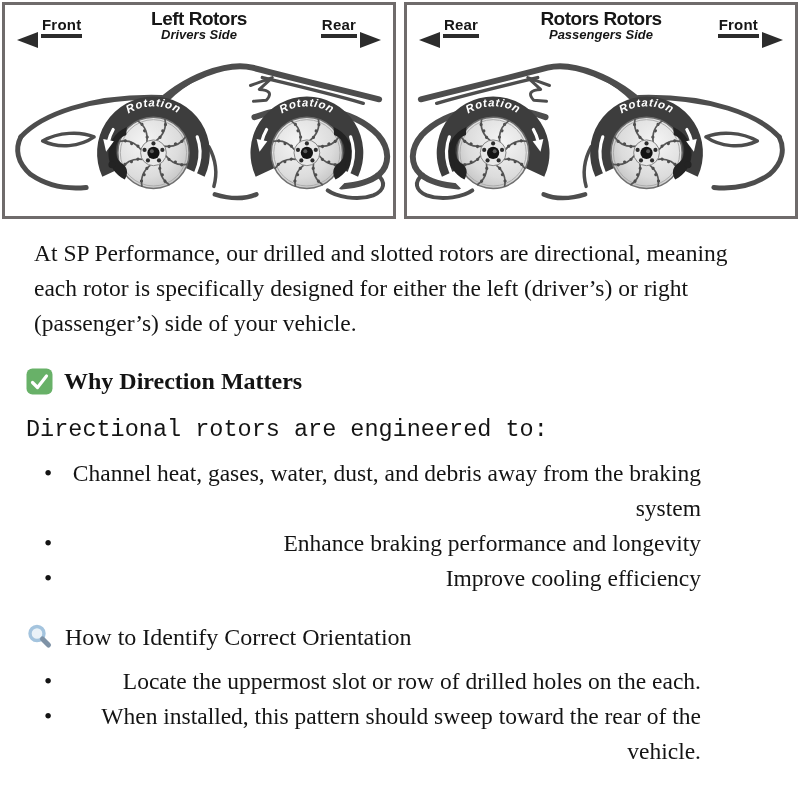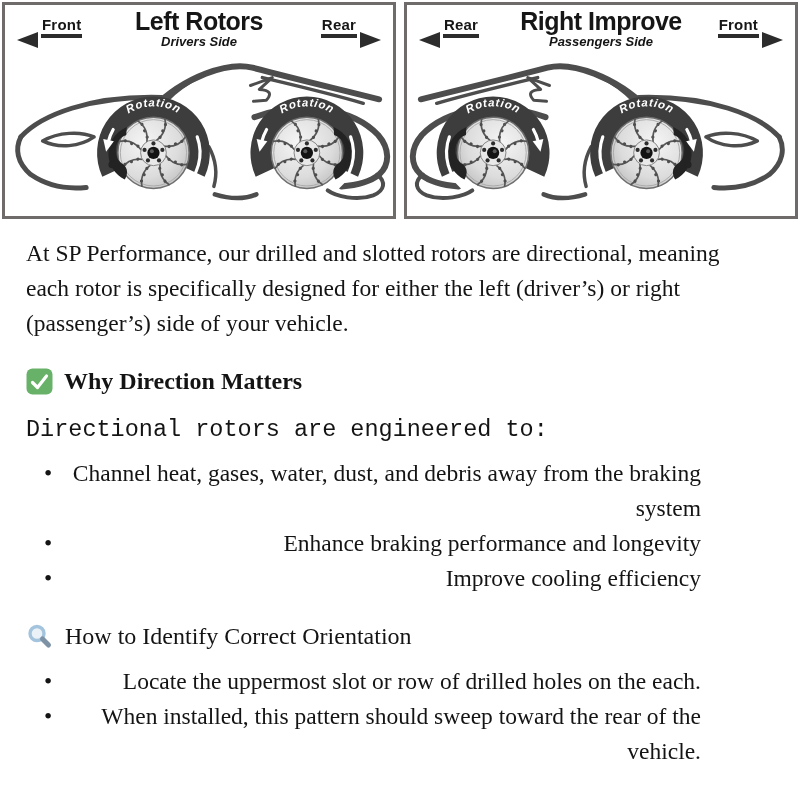--- a/index.html
+++ b/index.html
@@ -4,39 +4,39 @@
 <style>
   html,body { margin:0; padding:0; background:#ffffff; }
   .page { width:800px; height:800px; background:#fff; overflow:hidden; position:relative; }
 
   
   .diagram-row { display:flex; gap:8px; padding:2px 2px 0 2px; box-sizing:border-box; }
   .panel { flex:1; border:3px solid #6f6b6b; background:#fff; height:217px; box-sizing:border-box;
            font-family:"Liberation Sans", sans-serif; color:#161616; }
   .panel-head { position:relative; height:48px; }
   .center-block { position:absolute; left:0; right:0; top:4px; text-align:center; line-height:1.02; }
-  .panel-title { font-size:25px; font-weight:800; letter-spacing:-0.5px; }
+  .panel-title { font-size:19px; font-weight:800; letter-spacing:-0.5px; }
   .panel-subtitle { font-size:13px; font-weight:700; font-style:italic; }
   .edge { position:absolute; top:11px; }
   .edge.l { left:36px; }
   .edge.r { right:36px; }
   .atext { position:relative; display:inline-block; font-weight:700; font-size:15px; letter-spacing:0.2px;
            border-bottom:4px solid #2c2c2c; padding:0 1px 1px 1px; }
   .ahead { position:absolute; width:0; height:0; border-top:8px solid transparent; border-bottom:8px solid transparent; bottom:-10px; }
   .ahead.left  { border-right:21px solid #2c2c2c; left:-24px; }
   .ahead.right { border-left:21px solid #2c2c2c; right:-24px; }
   svg.car { width:100%; height:160px; display:block; }
   .rot-text { font-family:"Liberation Sans", sans-serif; font-size:11.5px; font-weight:700; font-style:italic;
               fill:#ffffff; letter-spacing:0.8px; }
   .defs-holder { position:absolute; width:0; height:0; overflow:hidden; }
 
   
   .content { padding:4px 28px 0 26px; font-family:"Liberation Serif", serif; color:#141414; }
-  .intro { font-size:23.5px; line-height:35px; margin:13px 0 0; max-width:712px; }
-  .h-row { display:flex; align-items:flex-start; gap:11px; margin:27px 0 0; }
+  .intro { font-size:23.5px; line-height:35px; margin:13px 8px 0; max-width:712px; }
+  .h-row { display:flex; align-items:flex-end; gap:11px; margin:27px 0 0; }
   .h1-text { font-size:24px; font-weight:700; }
   .h2-text { font-size:24px; font-weight:400; }
   .emoji { display:inline-flex; flex:0 0 auto; }
   .lead { font-size:23.5px; margin:21px 0 0;font-family:Liberation Mono, monospace; }
   ul.blist { list-style:none; margin:13px 0 0; padding:0 0 0 18px;text-align:right; }
   ul.blist li { position:relative; padding-left:22px; font-size:23.5px; line-height:35px; max-width:635px; }
   ul.blist li::before { content:"\2022"; position:absolute; left:0; top:0; }
 </style>
 </head>
 <body>
@@ -153,21 +153,21 @@
       </svg>
     </div>
 
     <div class="panel">
       <div class="panel-head">
         <span class="edge l">
           <span class="atext">Rear</span>
           <span class="ahead left"></span>
         </span>
         <span class="center-block">
-          <div class="panel-title">Right Improve</div>
+          <div class="panel-title">Rotors Rotors</div>
           <div class="panel-subtitle">Passengers Side</div>
         </span>
         <span class="edge r">
           <span class="atext">Front</span>
           <span class="ahead right"></span>
         </span>
       </div>
       <svg class="car" viewBox="0 0 392 160">
         <g transform="translate(392,0) scale(-1,1)">
             <use href="#carart"></use>

